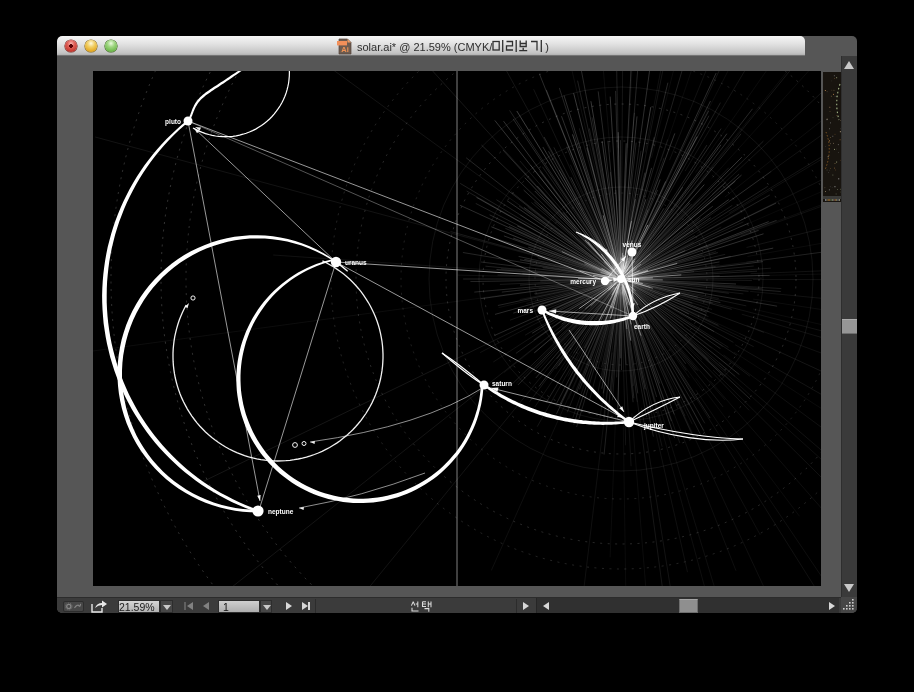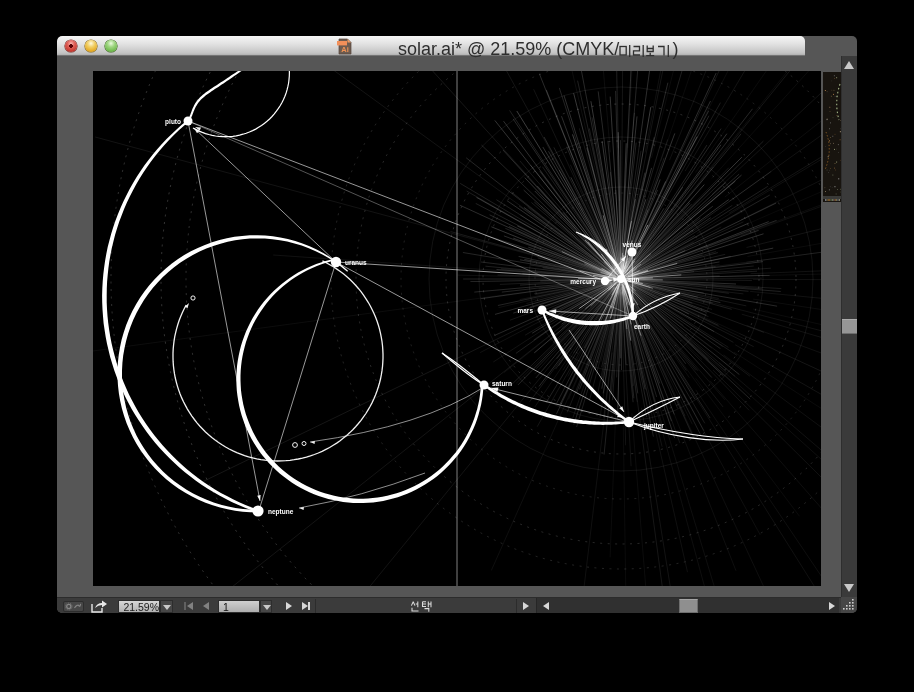--- a/index.html
+++ b/index.html
@@ -5,39 +5,39 @@
   font-family:"Liberation Sans", sans-serif; }
 #win { position:absolute; left:57px; top:36px; width:800px; height:577px;
   border-radius:5px; background:#565656; overflow:hidden; }
 #tbar { position:absolute; left:0; top:0; width:748px; height:20px;
   background:linear-gradient(#f6f6f6, #e3e3e3 40%, #c3c3c3 90%, #b0b0b0);
   border-bottom:1px solid #757575; border-radius:5px 5px 0 0; }
 .tl { position:absolute; top:3.5px; width:12px; height:12px; border-radius:50%; }
 #tl-r { left:8px; background:radial-gradient(circle 1.9px at 50% 52%, #5c0306 99%, rgba(0,0,0,0) 100%), radial-gradient(circle at 50% 30%, #f7b0aa 2%, #e06058 35%, #c93c32 70%, #871510 98%); box-shadow:0 0 0 0.6px #7c2a26; }
 #tl-y { left:27.5px; background:radial-gradient(circle at 50% 28%, #fdf4d0 4%, #f1d066 35%, #e5a81f 75%, #8a600c 98%); box-shadow:0 0 0 0.6px #8a6a16; }
 #tl-g { left:47.5px; background:radial-gradient(circle at 50% 28%, #e2f6d4 4%, #9fd681 35%, #6eb94a 75%, #2a6310 98%); box-shadow:0 0 0 0.6px #3a691c; }
-#ttext { position:absolute; top:3px; left:300px; font-size:18px; color:#2e2e2e; white-space:nowrap;margin-left:41px; }
+#ttext { position:absolute; top:3px; left:300px; font-size:11px; color:#2e2e2e; white-space:nowrap; }
 #ticon { position:absolute; left:280px; top:2px; }
 #canvas { position:absolute; left:36px; top:35px; width:728px; height:515px; background:#000; transform:translateZ(0); }
 #panel { position:absolute; left:766px; top:36px; width:19px; height:130px; }
 #vsb { position:absolute; left:784px; top:20px; width:16px; height:541px; background:#3a3a3a; border-left:1px solid #2e2e2e; }
 #vup { position:absolute; left:787px; top:25px; width:0; height:0;
   border-left:5px solid transparent; border-right:5px solid transparent; border-bottom:8px solid #c9c9c9; }
 #vdn { position:absolute; left:787px; top:548px; width:0; height:0;
   border-left:5px solid transparent; border-right:5px solid transparent; border-top:8px solid #c9c9c9; }
 #vth { position:absolute; left:785px; top:283px; width:15px; height:15px; background:#969696; border-top:1px solid #ababab; border-bottom:1px solid #6e6e6e; }
 #sbar { position:absolute; left:0; top:561px; width:800px; height:16px; background:#3b3b3b; border-top:1px solid #2c2c2c; border-radius:0 0 5px 5px; }
 .sbx { position:absolute; background:#474747; border:1px solid #2d2d2d; }
 .tri-r { width:0; height:0; border-top:4px solid transparent; border-bottom:4px solid transparent; border-left:6px solid #d8d8d8; position:absolute; }
 .tri-l { width:0; height:0; border-top:4px solid transparent; border-bottom:4px solid transparent; border-right:6px solid #d8d8d8; position:absolute; }
 .tri-d { width:0; height:0; border-left:4px solid transparent; border-right:4px solid transparent; border-top:5px solid #c9c9c9; position:absolute; }
 .dim { opacity:0.45; }
 #zoombox { position:absolute; left:61px; top:2px; width:42px; height:13px;
   background:linear-gradient(#d6d6d6,#b2b2b2); border:1px solid #2d2d2d; color:#1c1c1c;
-  font-size:10.5px; text-align:right; line-height:12px; }
+  font-size:10.5px; text-align:left; line-height:12px; }
 #zoomdd { left:103px; top:2px; width:13px; height:13px; }
 #pgfield { position:absolute; left:161px; top:2px; width:42px; height:13px;
   background:linear-gradient(#cfcfcf,#adadad); border:1px solid #2d2d2d; color:#111;
   font-size:10.5px; line-height:12px; padding-left:4px; }
 #pgdd { left:203px; top:2px; width:12px; height:13px; }
 #seltxt { position:absolute; left:353px; top:3px; }
 #hsb { position:absolute; left:479px; top:0; width:303px; height:16px; background:#303030; border-left:1px solid #262626; }
 #hth { position:absolute; left:142px; top:1px; width:19px; height:14px; background:#8f8f8f; border:1px solid #6e6e6e; border-top-color:#a5a5a5; }
 #grip { position:absolute; left:784px; top:561px; width:16px; height:16px; background:#464646; border-radius:0 0 5px 0; }
 </style></head><body>

